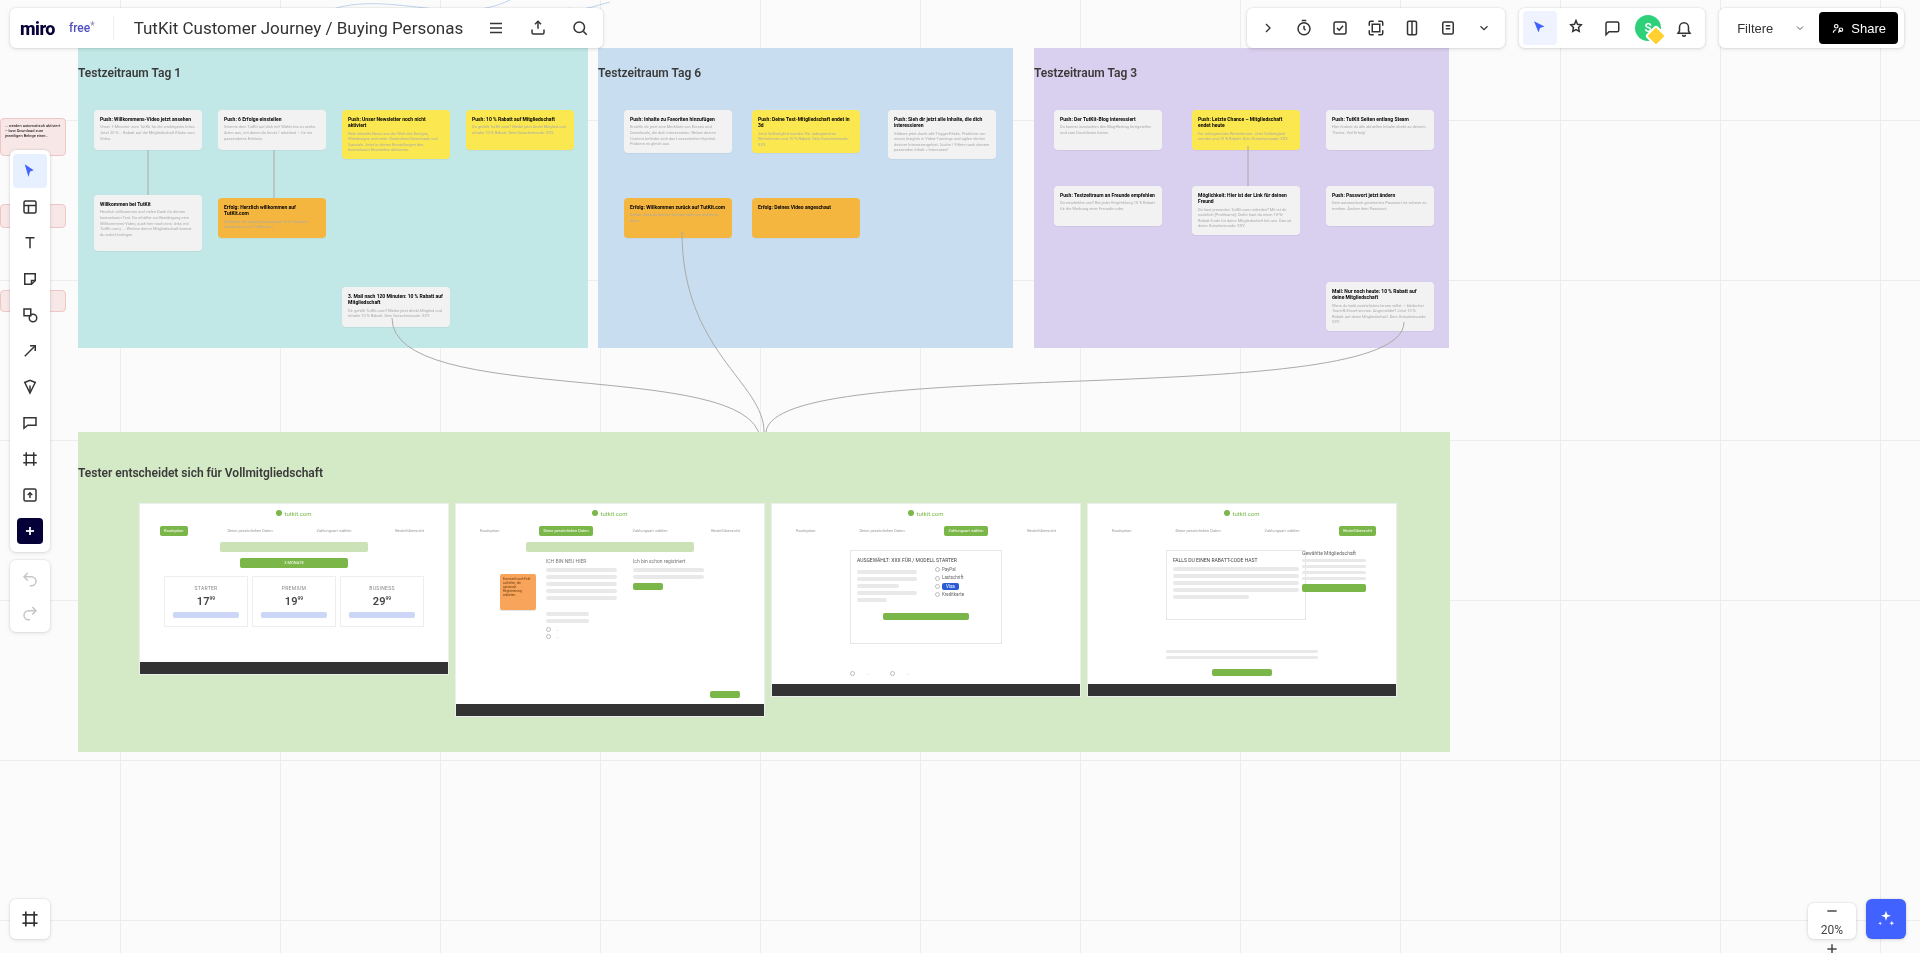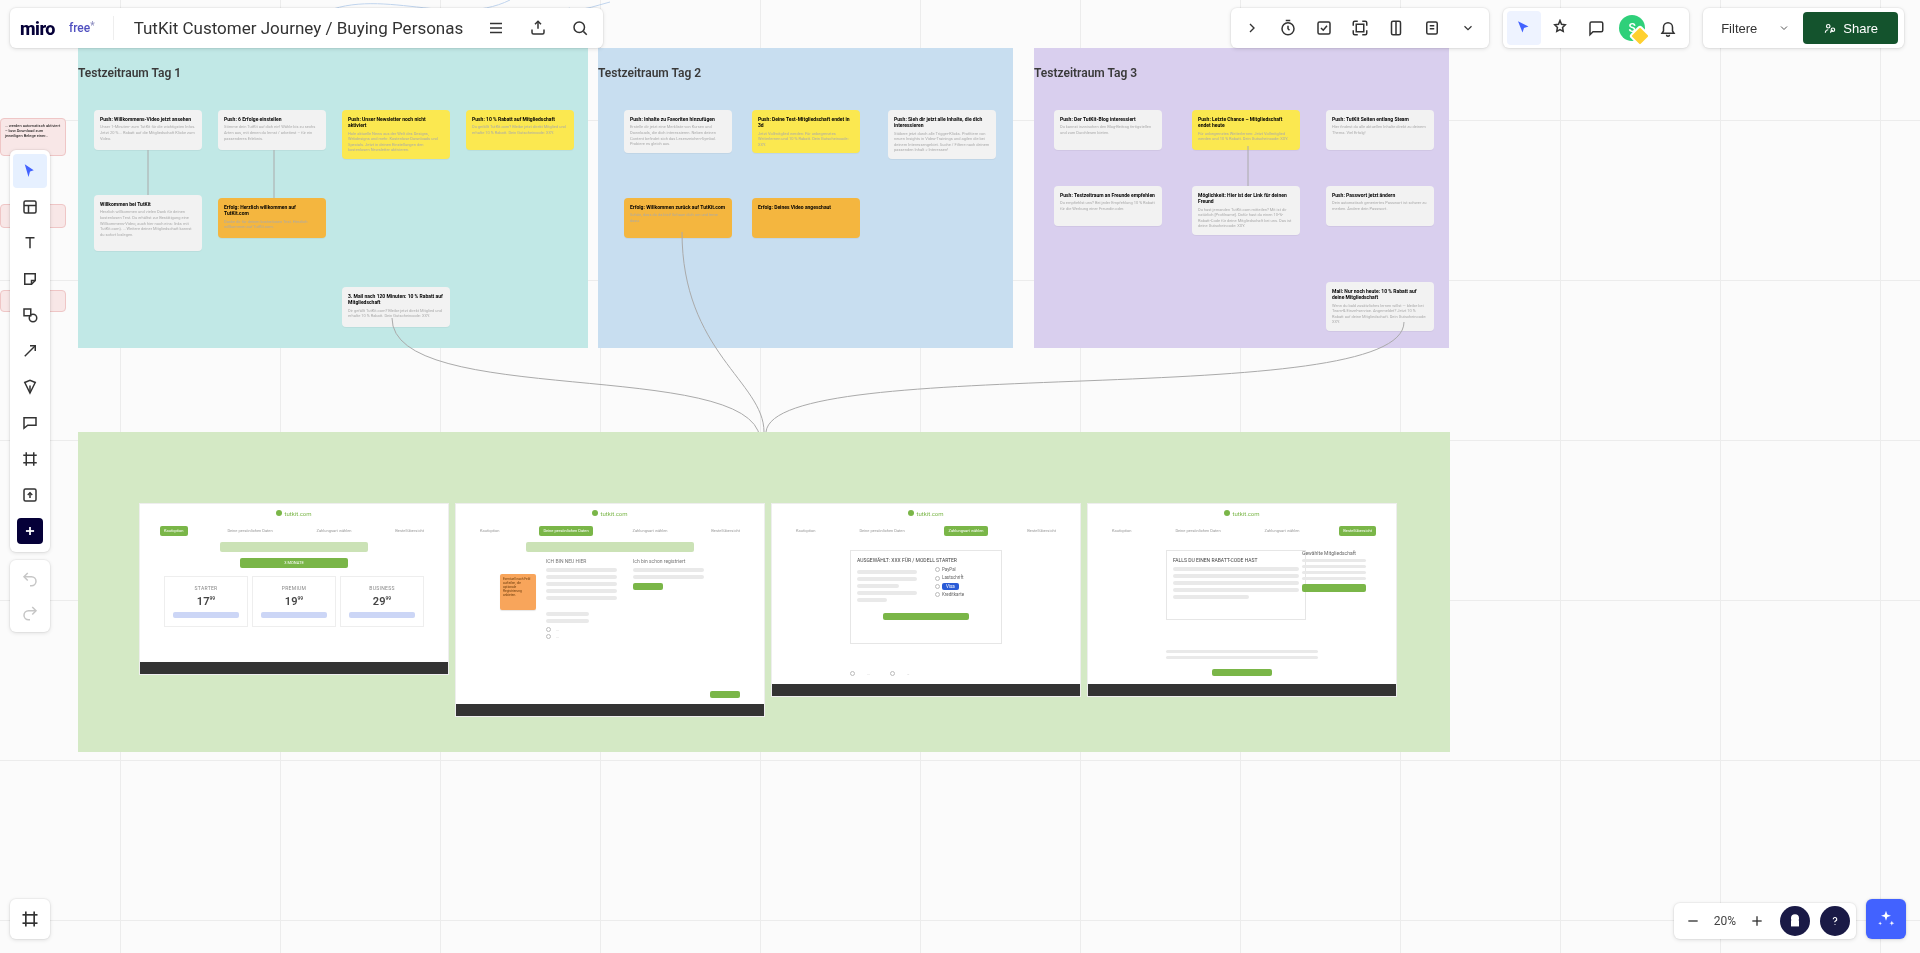--- a/index.html
+++ b/index.html
@@ -60,22 +60,22 @@
     width:12px; height:12px; background:#ffd02f; border-radius:3px;
     transform:rotate(45deg); border:2px solid #fff;
   }
   .present-btn {
     height:32px; padding:0 12px; border:none; background:#fff;
     font-size:13px; color:#333; cursor:pointer; border-radius:4px;
     display:flex; align-items:center;
   }
   .present-caret{ width:26px; display:flex; align-items:center; justify-content:center; color:#555;}
   .share-btn{
-    height:32px; padding:0 20px; margin:0 4px;
-    background:#14532d; color:#fff; border:none; border-radius:4px;
+    height:32px; padding:0 12px; margin:0 4px;
+    background:#000000; color:#fff; border:none; border-radius:4px;
     font-size:13px; font-weight:500; cursor:pointer;
     display:flex; align-items:center; gap:6px;
   }
 
   
   .side-toolbar {
     top: 150px; left: 10px;
     width: 40px;
     display:flex; flex-direction:column; align-items:center;
     padding:4px 0; gap:2px;
@@ -91,21 +91,21 @@
   .undo-redo .icon-btn{ color:#c6c6c6; }
   .frames-btn{
     bottom:14px; left:10px; width:40px; height:40px;
     display:flex; align-items:center; justify-content:center;
   }
 
   
   .bottom-right{
     bottom:14px; right:64px;
     height:36px;
-    display:flex; align-items:center; gap:4px; padding:0 6px;
+    display:flex; align-items:center; gap:4px; padding:0 6px;flex-direction:column;
   }
   .bottom-right .pct{ font-size:12px; color:#444; padding:0 4px; }
   .round{
     width:30px; height:30px; border-radius:50%;
     display:flex; align-items:center; justify-content:center;
     color:#fff; background:#1a1a46; margin-left:6px;
   }
   .round.help{ background:#1a1a46; margin-left:6px;}
   .ai-btn{
     bottom:14px; right:14px; width:40px; height:40px;
@@ -210,21 +210,21 @@
 <div class="note" style="top:287px; left:342px;"><b>3. Mail nach 120 Minuten: 10 % Rabatt auf Mitgliedschaft</b><span class="tiny">Dir gefällt TutKit.com? Bleibe jetzt direkt Mitglied und erhalte 10 % Rabatt. Dein Gutscheincode: XXY.</span></div>
 
 <svg class="connector" style="top:150px; left:140px;" width="20" height="50">
     <path d="M8 0 L8 45"></path>
   </svg>
 <svg class="connector" style="top:150px; left:266px;" width="20" height="50">
     <path d="M8 0 L8 48"></path>
   </svg>
 
 <div class="frame day2">
-  <div class="frame-title">Testzeitraum Tag 2</div>
+  <div class="frame-title">Testzeitraum Tag 6</div>
 </div>
 <div class="note" style="top:110px; left:624px;"><b>Push: Inhalte zu Favoriten hinzufügen</b><span class="tiny">Erstelle dir jetzt eine Merkliste von Kursen und Downloads, die dich interessieren. Neben deinen Content befindet sich das Lesenzeichen-Symbol. Probiere es gleich aus.</span></div>
 <div class="note y" style="top:110px; left:752px;"><b>Push: Deine Test-Mitgliedschaft endet in 3d</b><span class="tiny">Jetzt Vollmitglied werden: Für unbegrenztes Weiterlernen und 10 % Rabatt. Dein Gutscheincode: XXY.</span></div>
 <div class="note" style="top:110px; left:888px;"><b>Push: Sieh dir jetzt alle Inhalte, die dich interessieren</b><span class="tiny">Stöbere jetzt durch alle Trigger-Klicks. Profitiere von neuen Insights in Video-Trainings und agilen die bei deinem Interessengebiet. Suche / Filtere nach deinem passenden Inhalt &gt; Interessen!</span></div>
 <div class="note o" style="top:198px; left:624px;"><b>Erfolg: Willkommen zurück auf TutKit.com</b><span class="tiny">Schön, dass du da bist! Schaue dich um und lerne dazu.</span></div>
 <div class="note o" style="top:198px; left:752px;">
     <b>Erfolg: Deines Video angeschaut</b>
   </div>
 
 <div class="frame day3">
@@ -245,20 +245,21 @@
   <path d="M12 0 C 12 90, 370 40, 380 120"></path>
 </svg>
 <svg class="connector" style="top:232px; left:678px;" width="120" height="210">
   <path d="M4 0 C 4 120, 86 150, 86 200"></path>
 </svg>
 <svg class="connector" style="top:322px; left:764px;" width="650" height="120">
   <path d="M640 0 C 640 90, 10 30, 2 110"></path>
 </svg>
 
 <div class="frame green">
+  <div class="frame-title" style="top:34px;">Tester entscheidet sich für Vollmitgliedschaft</div>
 
   <div class="wf" style="top:72px; left:62px; width:308px; height:170px;">
     <div class="wf-header">
         <span class="wf-dot"></span>
         <span>tutkit.com</span>
       </div>
     <div class="wf-nav">
       <span class="wf-sel">Kaufoption</span>
       <span>Deine persönlichen Daten</span>
       <span>Zahlungsart wählen</span>

